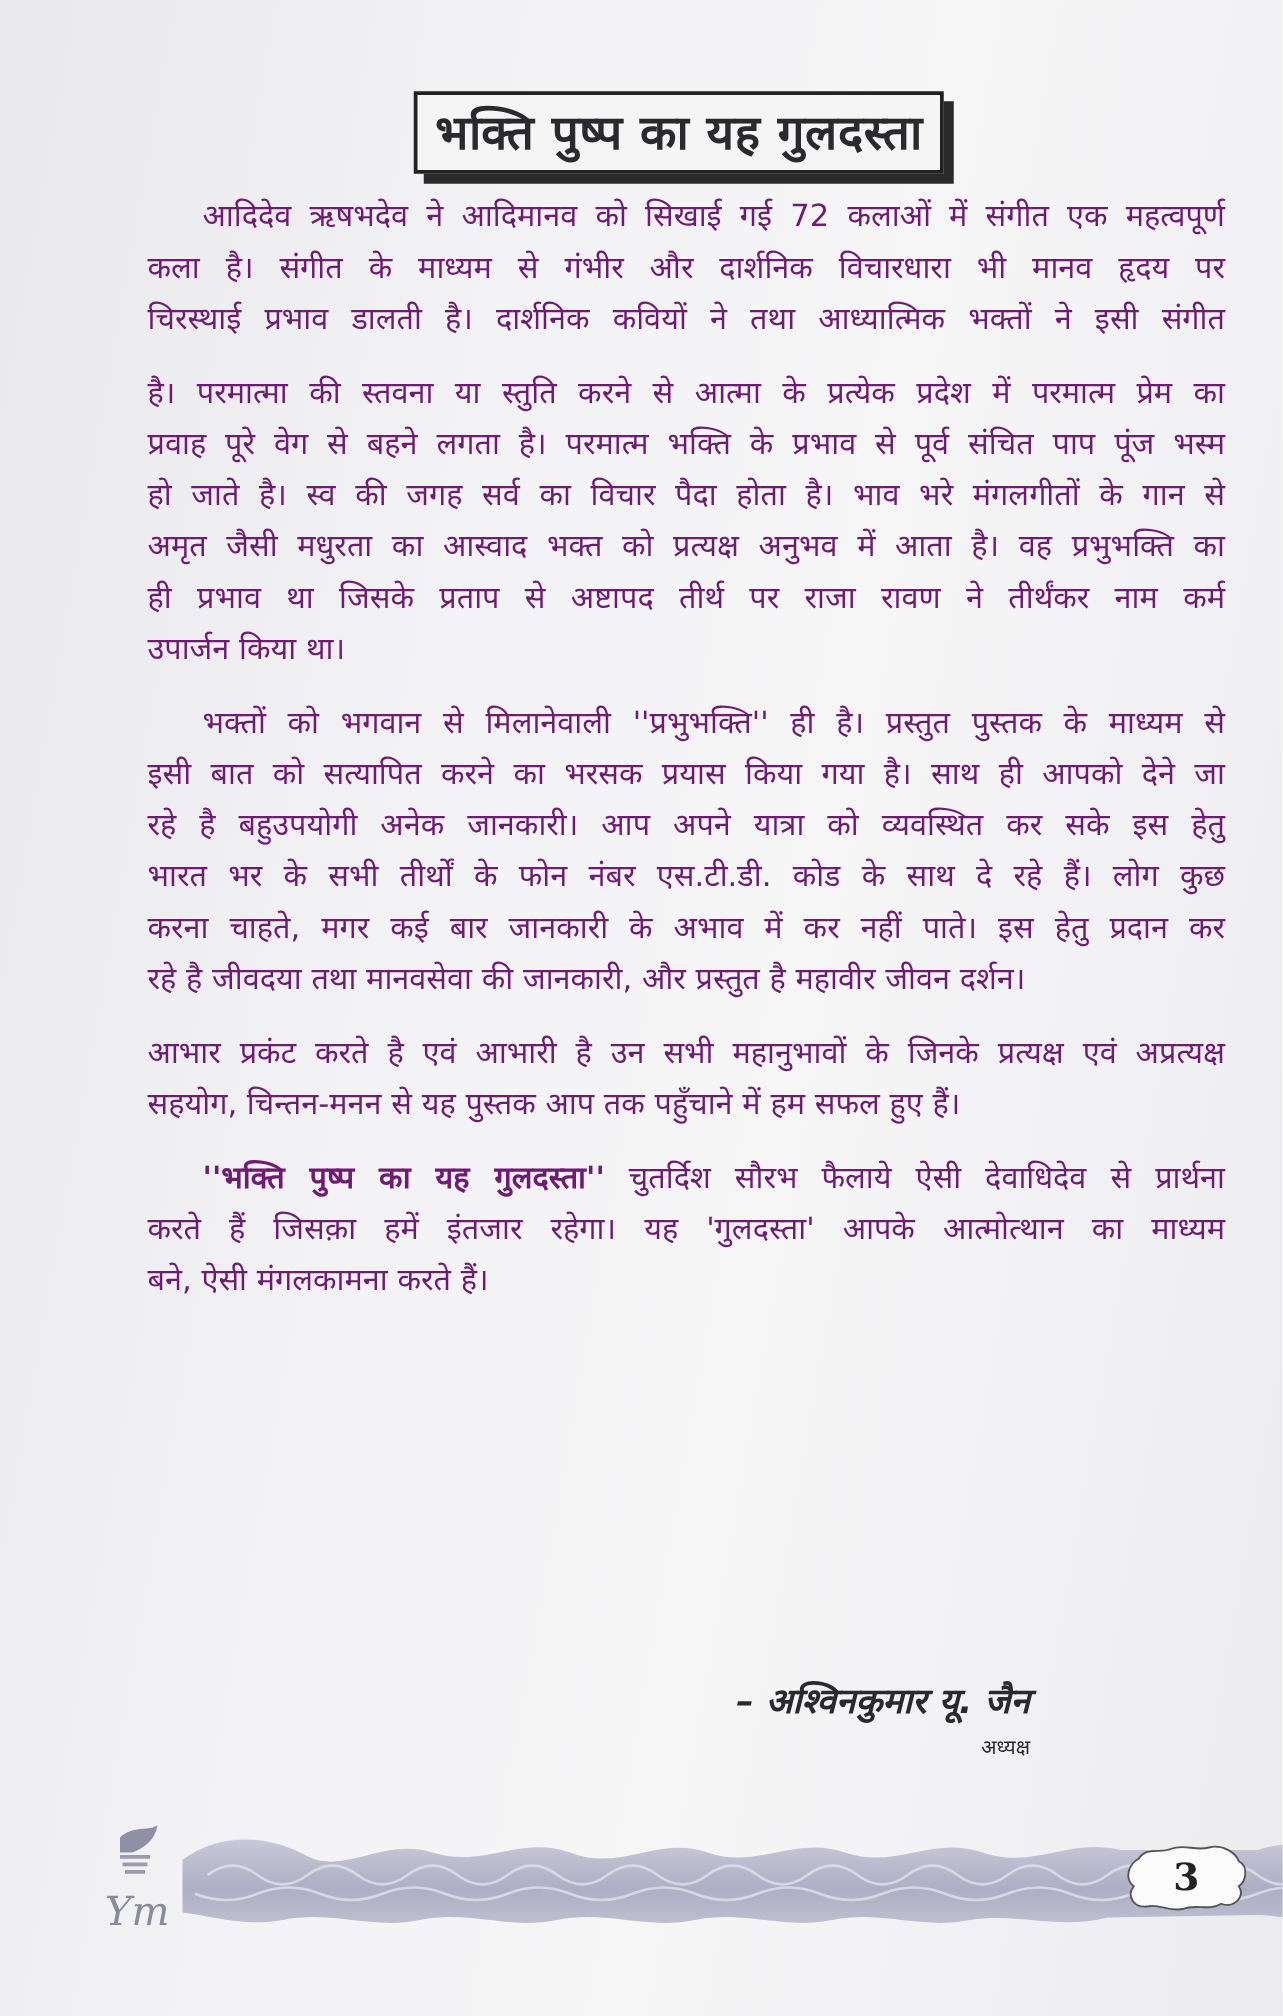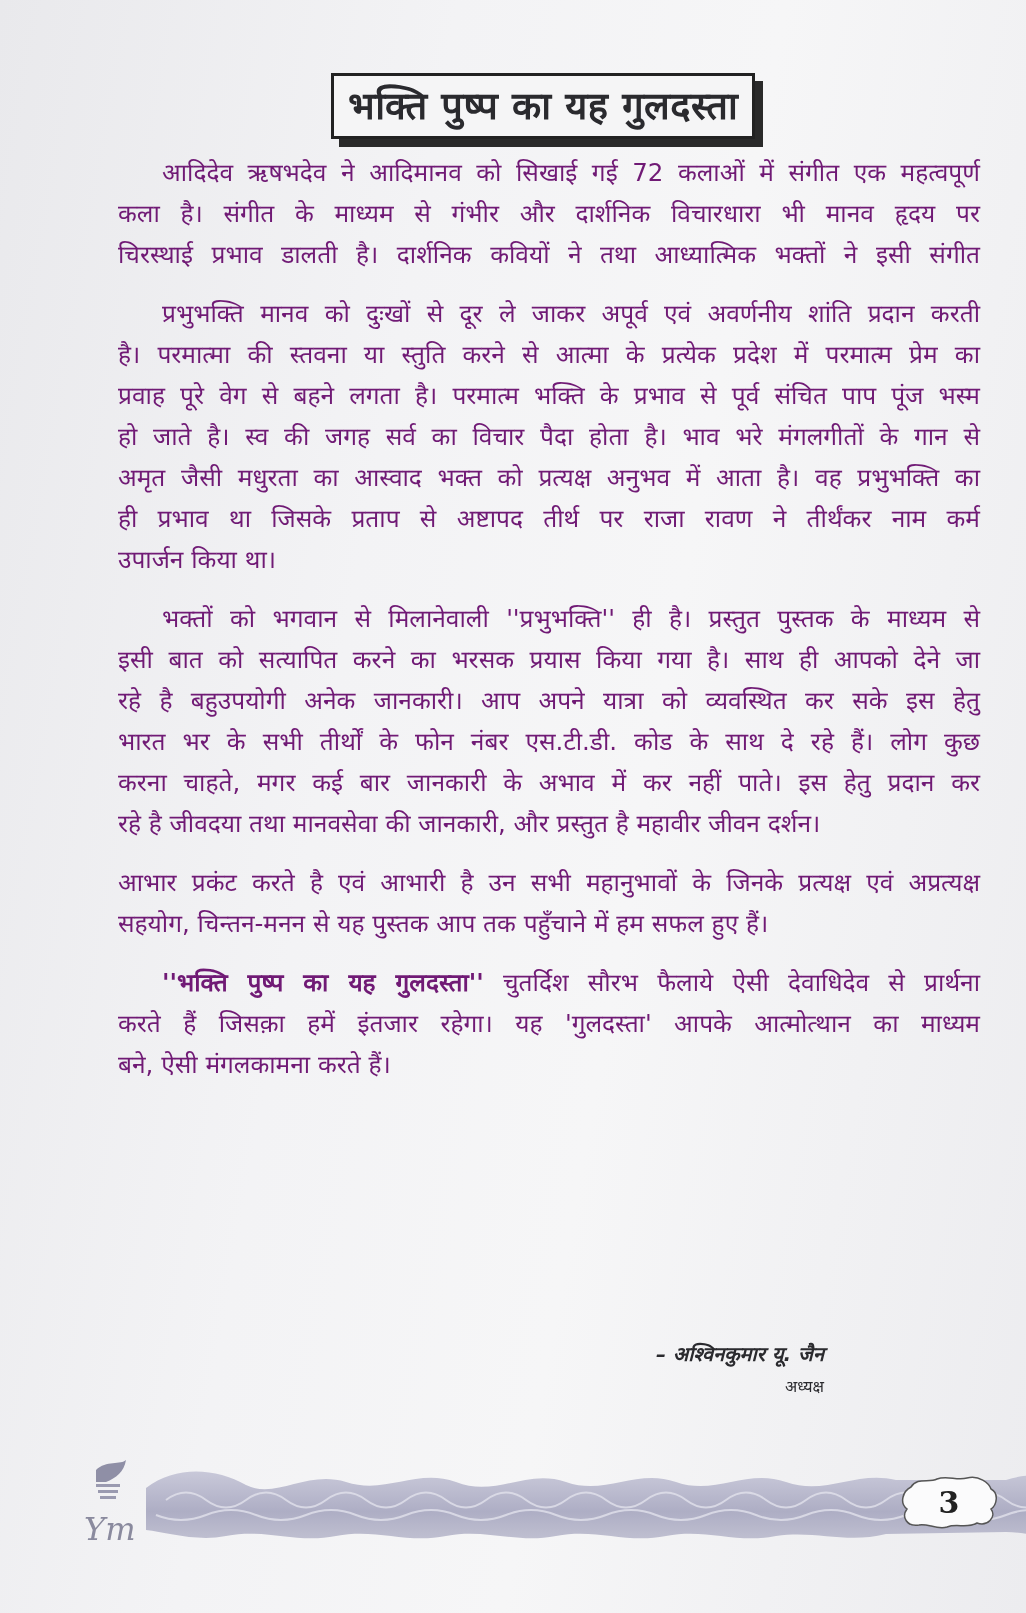--- a/index.html
+++ b/index.html
@@ -22,21 +22,21 @@
   .para { margin: 0 0 18px 0; }
   .line {
     display: block; font-size: 24.5px; line-height: 41px; height: 41px;
     white-space: nowrap; text-align: justify; text-align-last: justify;
     color: #701a75;
   }
   .line.last { text-align-last: left; }
   .line.indent { padding-left: 44px; }
   .bold { font-weight: bold; }
   .signature { position: absolute; right: 90px; top: 1340px; text-align: right; }
-  .sig-name { font-size: 20px; font-weight: bold; font-style: italic; color: #2a2a2e; }
+  .sig-name { font-size: 28px; font-weight: bold; font-style: italic; color: #2a2a2e; }
   .sig-role { font-size: 16px; color: #2a2a2e; margin-top: 8px; }
   .footer-border { position: absolute; left: 0; top: 1460px; width: 1026px; height: 90px; }
   .logo { position: absolute; left: 20px; top: 1460px; width: 90px; height: 90px; }
   .logo-text { position: absolute; left: 38px; top: 1510px; font-family: "DejaVu Serif", serif; font-style: italic; font-size: 32px; color: #8a8a9e; }
   .page-num-badge {
     position: absolute; left: 853px; top: 1475px; width: 100px; height: 55px;
   }
   .page-num { position: absolute; left: 0; top: 0; width: 100px; height: 55px; text-align: center; line-height: 55px; font-family: "DejaVu Serif", serif; font-weight: bold; font-size: 30px; color: #222; }
 </style>
 </head>
@@ -48,21 +48,20 @@
     <span class="title-text">भक्ति पुष्प का यह गुलदस्ता</span>
   </div>
 
   <div class="body-text">
     <div class="para">
       <span class="line indent">आदिदेव ऋषभदेव ने आदिमानव को सिखाई गई 72 कलाओं में संगीत एक महत्वपूर्ण</span>
       <span class="line">कला है। संगीत के माध्यम से गंभीर और दार्शनिक विचारधारा भी मानव हृदय पर</span>
       <span class="line">चिरस्थाई प्रभाव डालती है। दार्शनिक कवियों ने तथा आध्यात्मिक भक्तों ने इसी संगीत</span>
     </div>
     <div class="para">
-      <span class="line indent">प्रभुभक्ति मानव को दुःखों से दूर ले जाकर अपूर्व एवं अवर्णनीय शांति प्रदान करती</span>
       <span class="line">है। परमात्मा की स्तवना या स्तुति करने से आत्मा के प्रत्येक प्रदेश में परमात्म प्रेम का</span>
       <span class="line">प्रवाह पूरे वेग से बहने लगता है। परमात्म भक्ति के प्रभाव से पूर्व संचित पाप पूंज भस्म</span>
       <span class="line">हो जाते है। स्व की जगह सर्व का विचार पैदा होता है। भाव भरे मंगलगीतों के गान से</span>
       <span class="line">अमृत जैसी मधुरता का आस्वाद भक्त को प्रत्यक्ष अनुभव में आता है। वह प्रभुभक्ति का</span>
       <span class="line">ही प्रभाव था जिसके प्रताप से अष्टापद तीर्थ पर राजा रावण ने तीर्थंकर नाम कर्म</span>
       <span class="line last">उपार्जन किया था।</span>
     </div>
     <div class="para">
       <span class="line indent">भक्तों को भगवान से मिलानेवाली ''प्रभुभक्ति'' ही है। प्रस्तुत पुस्तक के माध्यम से</span>
       <span class="line">इसी बात को सत्यापित करने का भरसक प्रयास किया गया है। साथ ही आपको देने जा</span>

